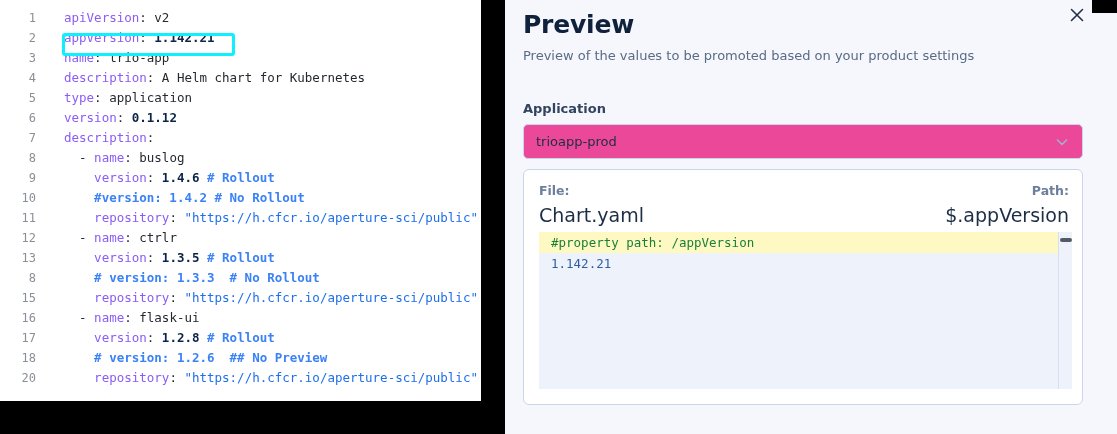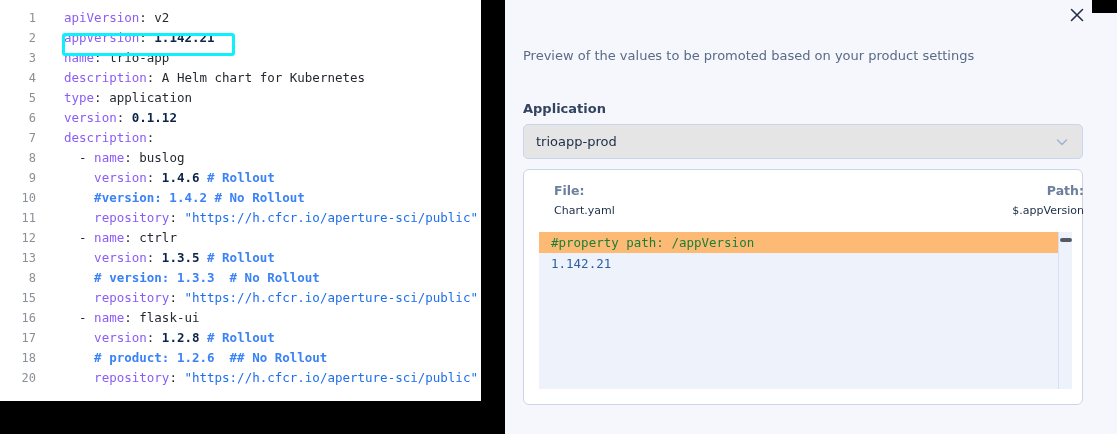--- a/index.html
+++ b/index.html
@@ -124,21 +124,21 @@
     left: 18px; top: 101px;
     font-size: 13px;
     font-weight: bold;
     color: #33445e;
   }
 
   .select-box {
     position: absolute;
     left: 18px; top: 124px;
     width: 560px; height: 35px;
-    background: #e5e5e5;
+    background: #ec4899;
     border: 1px solid #c8d5ea;
     border-radius: 5px;
     display: flex;
     align-items: center;
     padding: 0 12px;
     cursor: pointer;
   }
   .select-value {
     flex: 1;
     font-size: 13px;
@@ -149,53 +149,53 @@
   .card {
     position: absolute;
     left: 18px; top: 169px;
     width: 560px; height: 236px;
     background: #ffffff;
     border: 1px solid #c9d6e8;
     border-radius: 6px;
   }
   .meta-row {
     position: absolute;
-    left: 30px; top: 13px;
+    left: 15px; top: 13px;
     width: 530px;
     display: flex;
     gap: 35px;
   }
   .meta-col { width: 282px; }
   .meta-col:last-child { width: 248px; text-align: right; }
   .meta-label {
     font-size: 12.5px;
     font-weight: bold;
     color: #6c7f9c;
     margin-bottom: 6px;
   }
   .meta-value {
-    font-size: 11px;
+    font-size: 19px;
     color: #1d2d45;
   }
 
   .code-preview {
     position: absolute;
     left: 15px; top: 62px;
     width: 533px; height: 157px;
     background: #eef2fb;
     overflow: hidden;
   }
   .cp-line {
     font-family: "DejaVu Sans Mono", monospace;
     font-size: 12.5px;
     line-height: 21px;
     padding-left: 12px;
     white-space: pre;
   }
-  .cp-line-1 { color: #1a7f37; background: #fdba74; }
+  .cp-line-1 { color: #1a7f37; background: #fef9c3; }
   .cp-line-2 { color: #2e5fa3; }
 
   .cp-scrollbar {
     position: absolute;
     right: 0px; top: 0;
     width: 14px; height: 157px;
     background: #eef2fb;
     border-left: 1px solid #d7dff0;
     cursor: pointer;
   }
@@ -224,31 +224,32 @@
         <div class="code-line"><span class="ln">8</span><span class="code-text"><span class="tok-dash">  - </span><span class="tok-key">name</span><span class="tok-plain">: </span><span class="tok-plain">buslog</span></span></div>
         <div class="code-line"><span class="ln">9</span><span class="code-text"><span class="tok-plain">    </span><span class="tok-key">version</span><span class="tok-plain">: </span><span class="tok-num">1.4.6</span><span class="tok-com"> # Rollout</span></span></div>
         <div class="code-line"><span class="ln">10</span><span class="code-text"><span class="tok-com">    #version: 1.4.2 # No Rollout</span></span></div>
         <div class="code-line"><span class="ln">11</span><span class="code-text"><span class="tok-plain">    </span><span class="tok-key">repository</span><span class="tok-plain">: </span><span class="tok-str">"https://h.cfcr.io/aperture-sci/public"</span></span></div>
         <div class="code-line"><span class="ln">12</span><span class="code-text"><span class="tok-dash">  - </span><span class="tok-key">name</span><span class="tok-plain">: </span><span class="tok-plain">ctrlr</span></span></div>
         <div class="code-line"><span class="ln">13</span><span class="code-text"><span class="tok-plain">    </span><span class="tok-key">version</span><span class="tok-plain">: </span><span class="tok-num">1.3.5</span><span class="tok-com"> # Rollout</span></span></div>
         <div class="code-line"><span class="ln">8</span><span class="code-text"><span class="tok-com">    # version: 1.3.3  # No Rollout</span></span></div>
         <div class="code-line"><span class="ln">15</span><span class="code-text"><span class="tok-plain">    </span><span class="tok-key">repository</span><span class="tok-plain">: </span><span class="tok-str">"https://h.cfcr.io/aperture-sci/public"</span></span></div>
         <div class="code-line"><span class="ln">16</span><span class="code-text"><span class="tok-dash">  - </span><span class="tok-key">name</span><span class="tok-plain">: </span><span class="tok-plain">flask-ui</span></span></div>
         <div class="code-line"><span class="ln">17</span><span class="code-text"><span class="tok-plain">    </span><span class="tok-key">version</span><span class="tok-plain">: </span><span class="tok-num">1.2.8</span><span class="tok-com"> # Rollout</span></span></div>
-        <div class="code-line"><span class="ln">18</span><span class="code-text"><span class="tok-com">    # product: 1.2.6  ## No Rollout</span></span></div>
+        <div class="code-line"><span class="ln">18</span><span class="code-text"><span class="tok-com">    # version: 1.2.6  ## No Preview</span></span></div>
         <div class="code-line"><span class="ln">20</span><span class="code-text"><span class="tok-plain">    </span><span class="tok-key">repository</span><span class="tok-plain">: </span><span class="tok-str">"https://h.cfcr.io/aperture-sci/public"</span></span></div>
       </div>
     <div class="hl-box"></div>
   </div>
 
   <div class="black-strip-right"></div>
   <div class="black-strip-bottom"></div>
 
   <div class="panel">
 
+    <div class="panel-title">Preview</div>
     <div class="panel-sub">Preview of the values to be promoted based on your product settings</div>
 
     <div class="close-btn">
       <svg width="18" height="18" viewBox="0 0 18 18" aria-hidden="true">
         <path d="M3.5 3.5 L14.5 14.5 M14.5 3.5 L3.5 14.5" stroke="#24304a" stroke-width="1.6" stroke-linecap="round" fill="none"></path>
       </svg>
     </div>
 
     <div class="field-label">Application</div>
 

